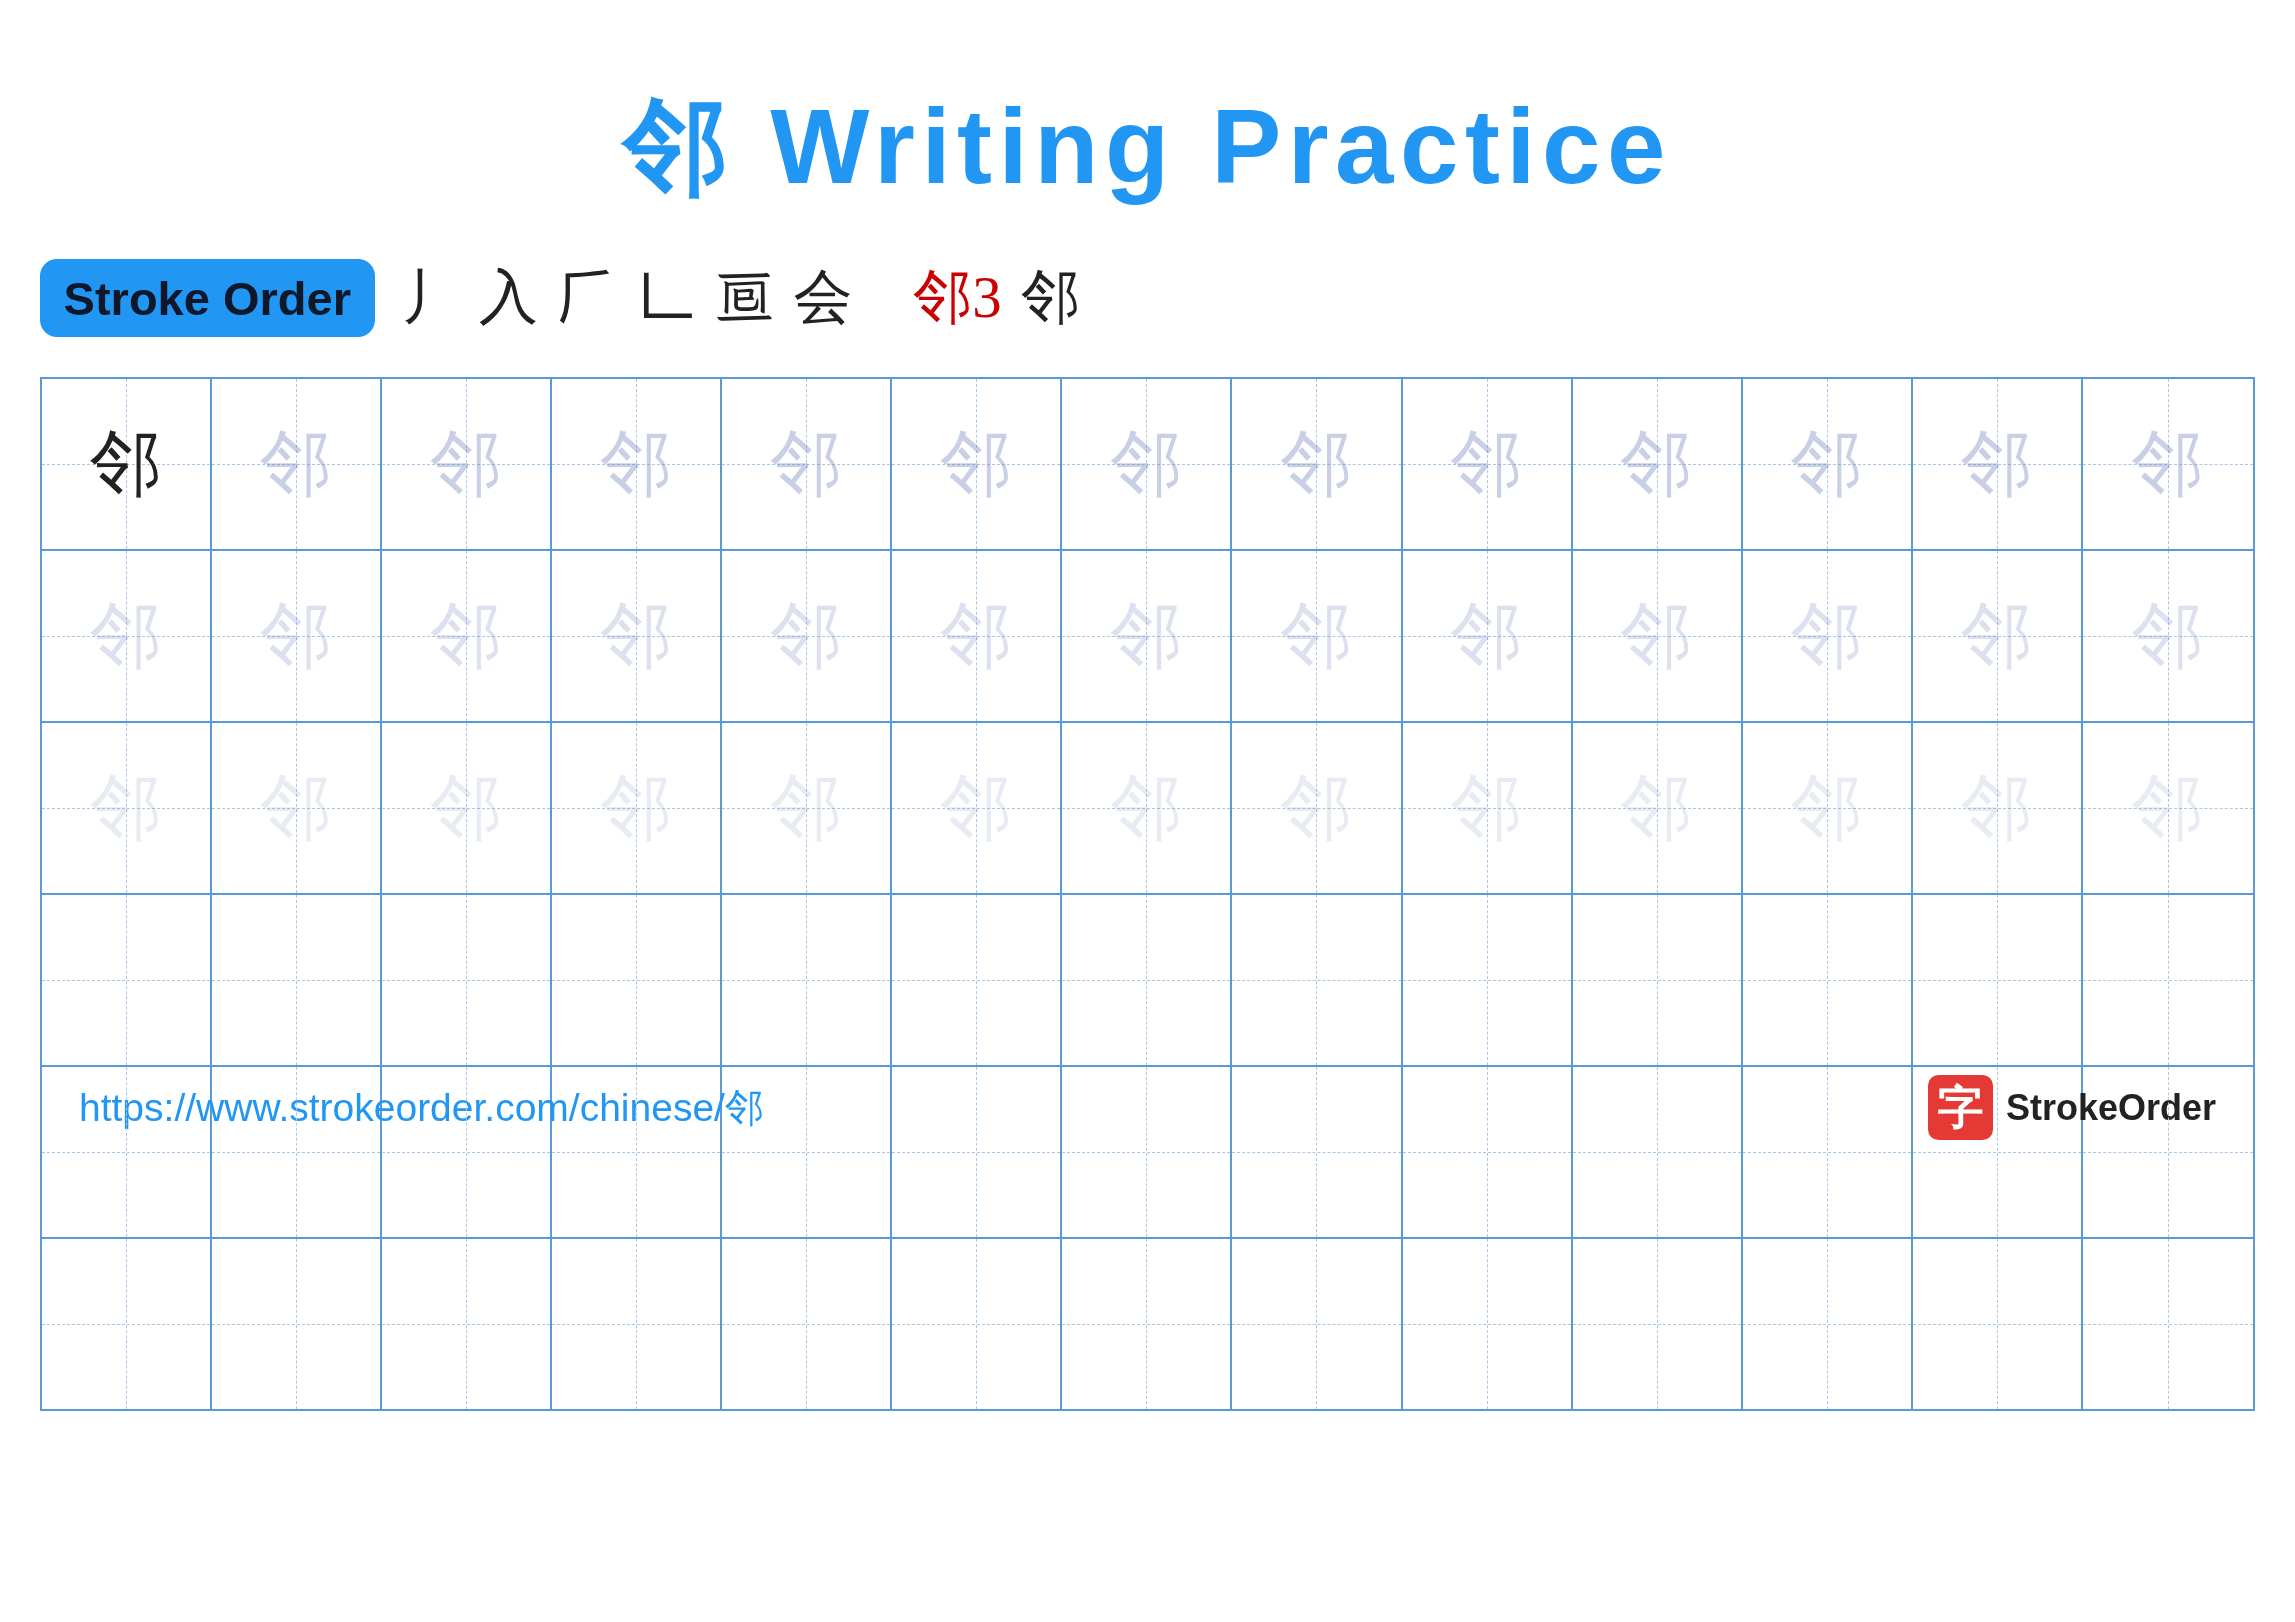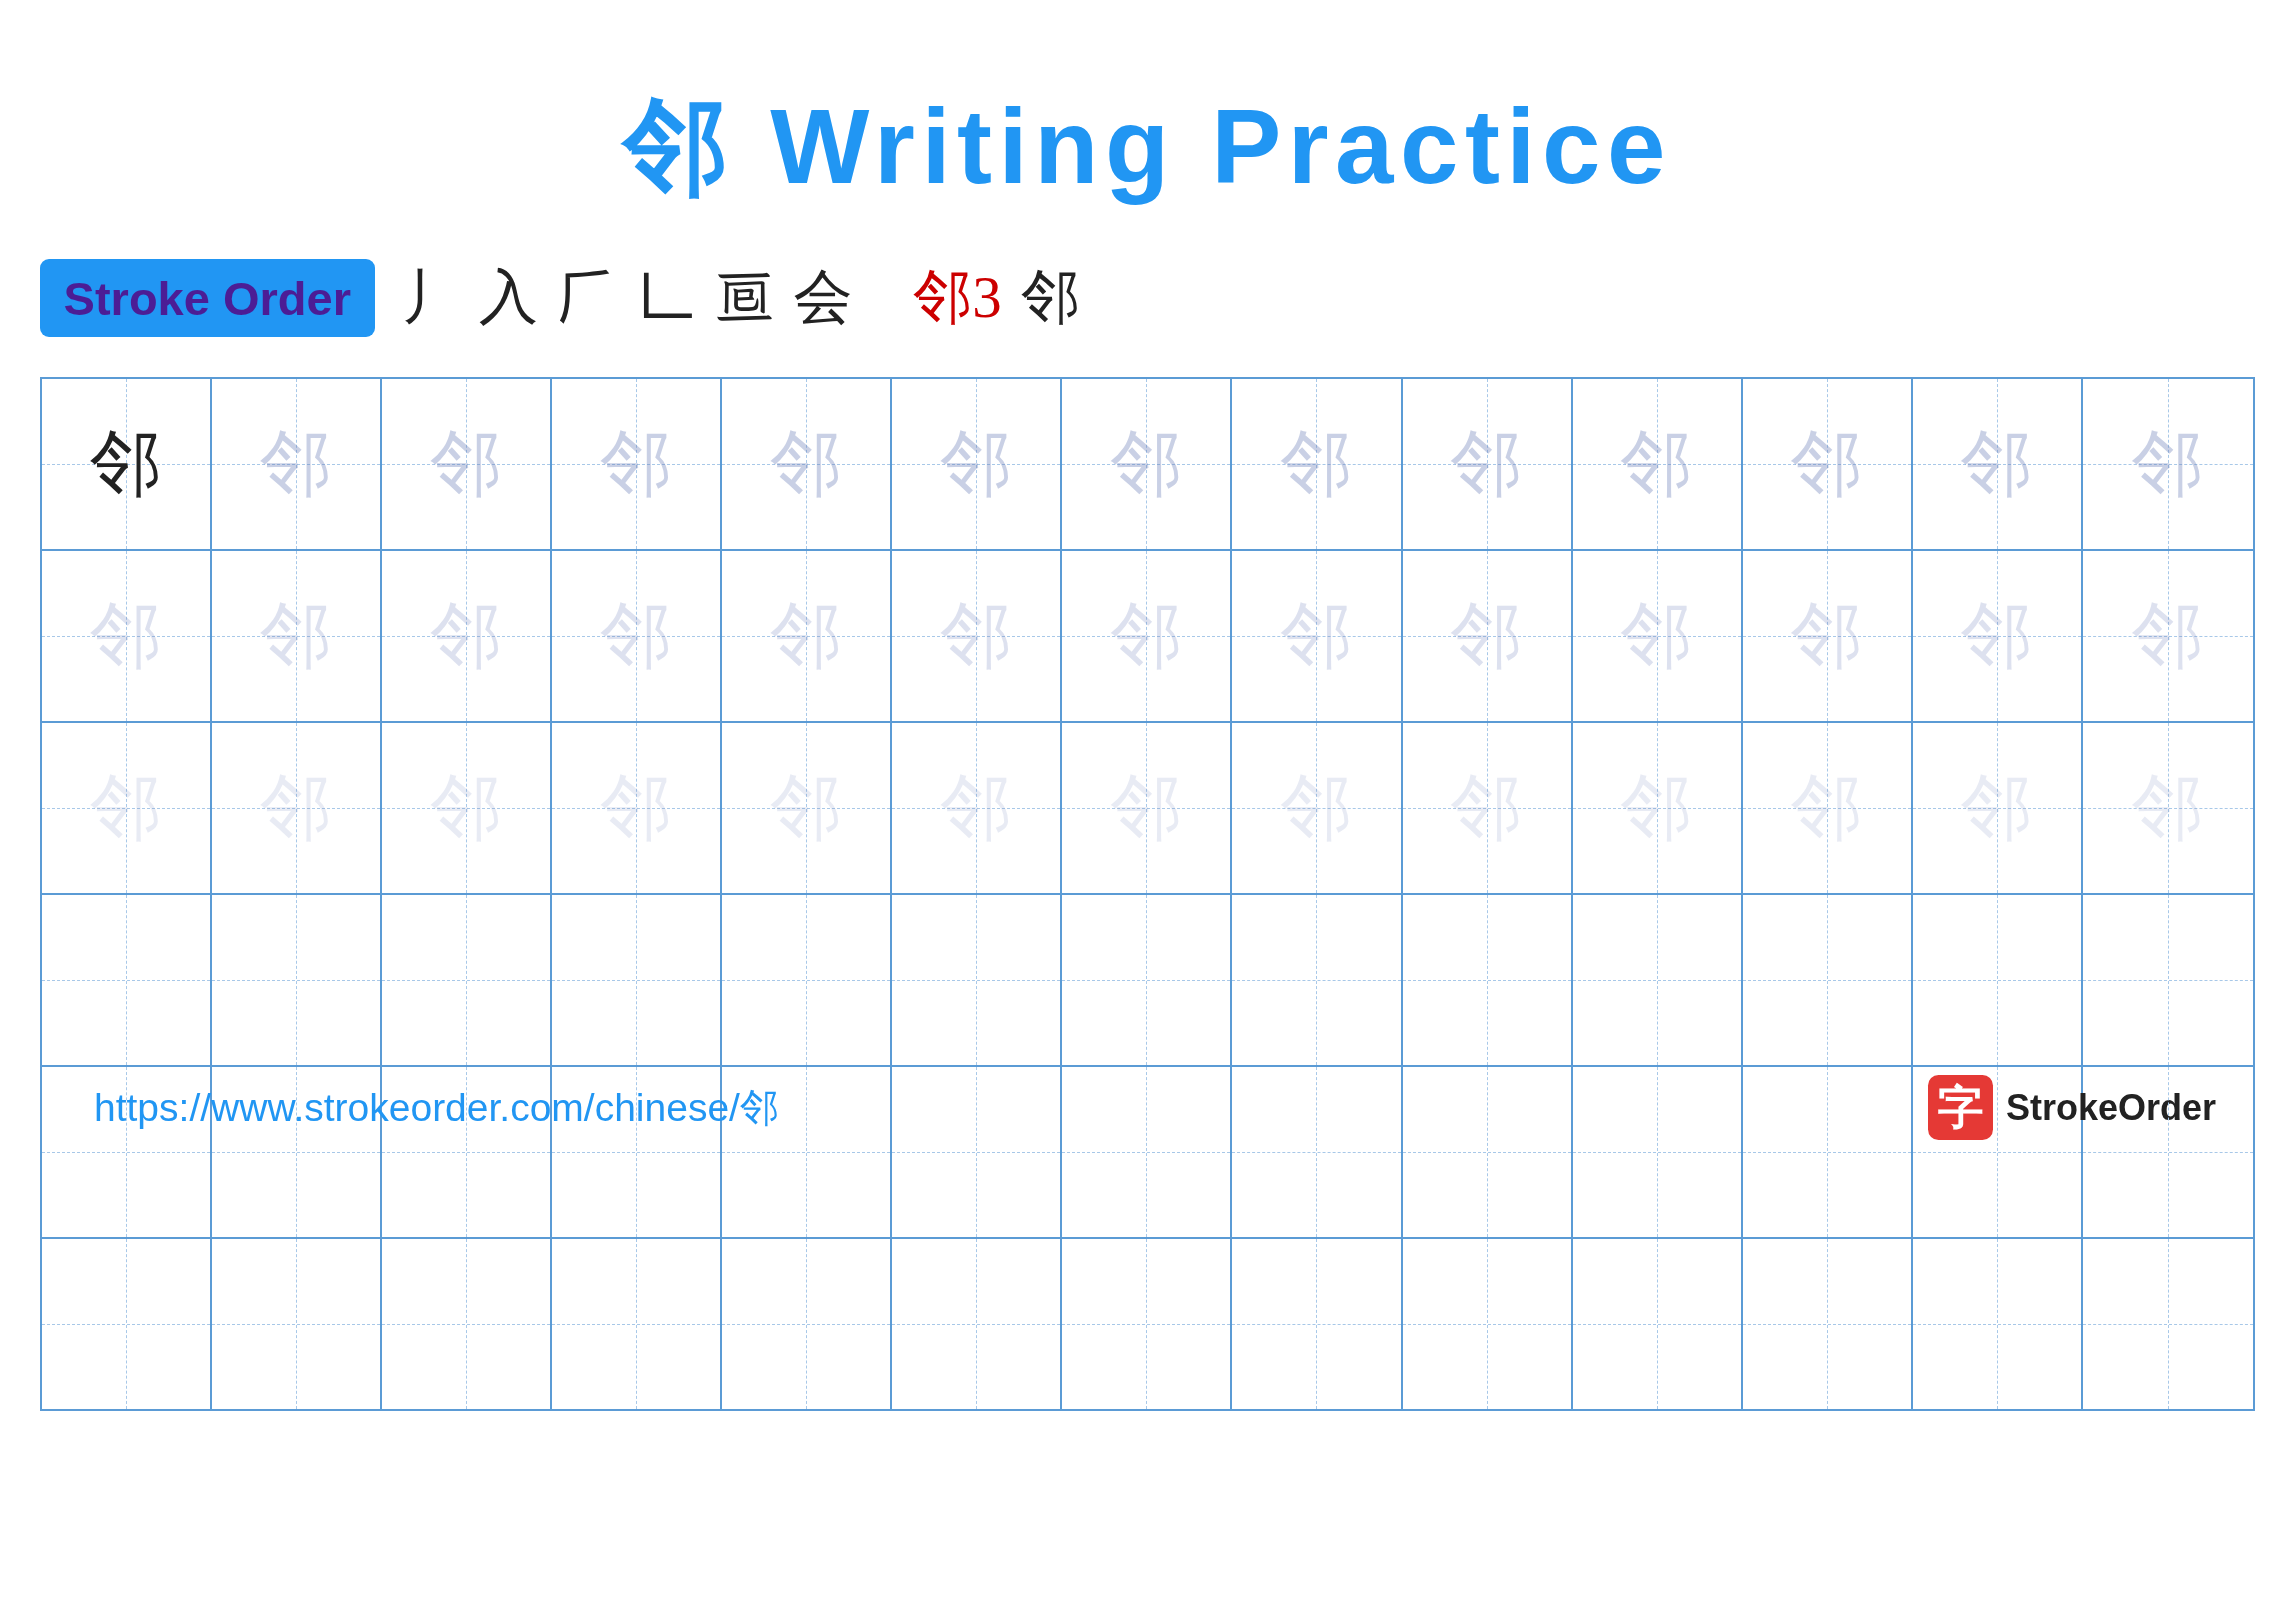--- a/index.html
+++ b/index.html
@@ -35,23 +35,23 @@
 
     
     .stroke-order-section {
       display: flex;
       align-items: center;
       margin-bottom: 39px;
       gap: 26px;
     }
     .stroke-order-badge {
       background: #2196F3;
-      color: #4c1d95;
+      color: #0f172a;
       padding: 11.8px 23.6px;
-      border-radius: 9px;
+      border-radius: 17px;
       font-size: 47px;
       font-family: sans-serif;
       font-weight: bold;
       white-space: nowrap;
     }
     .stroke-sequence {
       display: flex;
       align-items: center;
       gap: 19.6px;
       font-size: 59px;
@@ -135,21 +135,20 @@
 
     
     .footer {
       position: absolute;
       bottom: 52px;
       left: 79px;
       right: 79px;
       display: flex;
       align-items: center;
       justify-content: space-between;
-      margin-left: 15px;
     }
     .footer-url {
       color: #2196F3;
       font-size: 39px;
       font-family: sans-serif;
     }
     .footer-logo {
       display: flex;
       align-items: center;
       gap: 13px;

